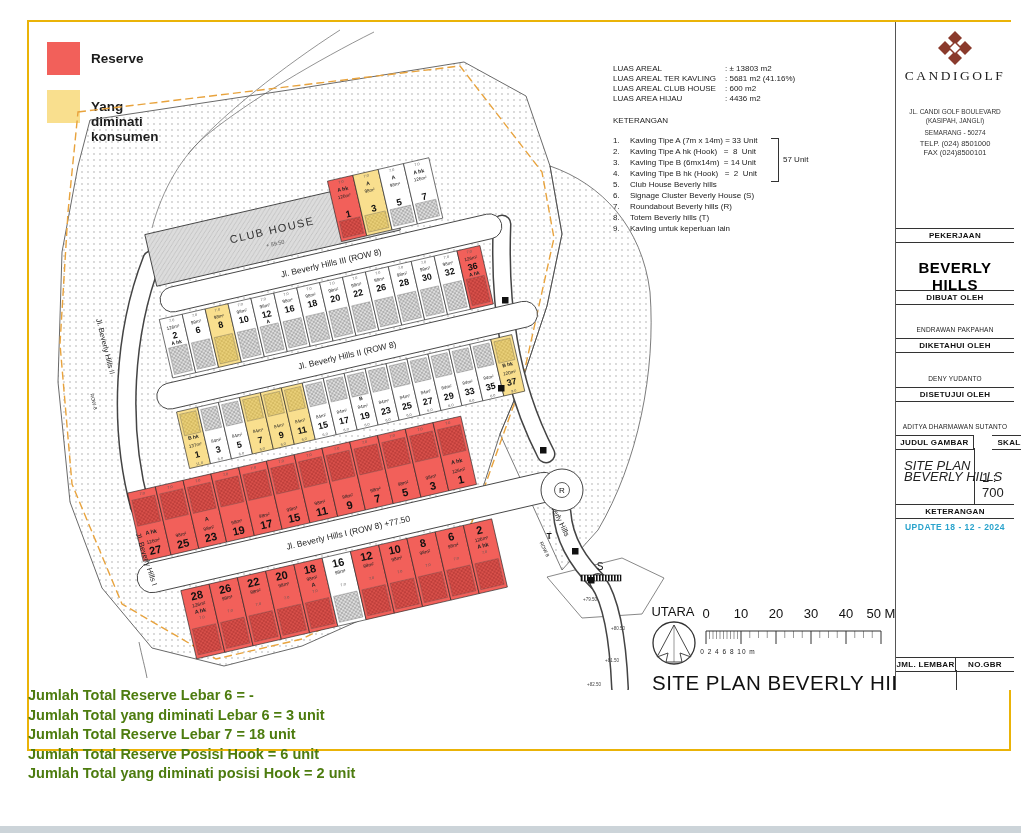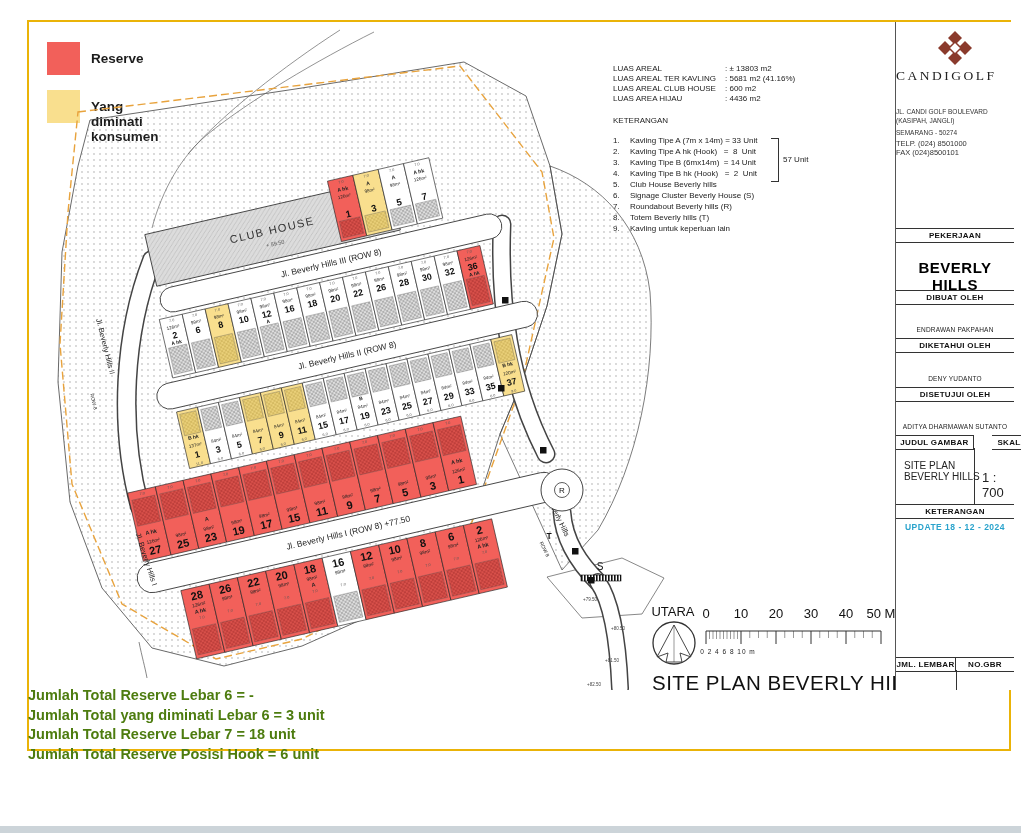--- a/index.html
+++ b/index.html
@@ -15,23 +15,23 @@
   .info-lab{display:inline-block;width:112px}
   .ket-item{position:absolute;left:0;white-space:pre}
   .ket-n{display:inline-block;width:17px}
   .bracket{position:absolute;border:1px solid #333;border-left:none;width:7px}
   .bracket-label{position:absolute;font-size:8px;white-space:nowrap}
   
   .sidebar{left:866px;top:0;width:118px;height:668px;border-left:1px solid #555;background:#fff}
   .sb-bar{position:absolute;left:0;width:100%;border-top:1px solid #333;border-bottom:1px solid #333;text-align:center;font-size:8px;font-weight:bold;letter-spacing:.3px;color:#111;padding:2px 0;box-sizing:border-box;background:#fff}
   .sb-name{position:absolute;left:0;width:100%;text-align:center;font-size:6.5px;color:#222;letter-spacing:.2px}
   .sb-title{position:absolute;left:0;width:100%;text-align:center;font-size:15px;font-weight:bold;letter-spacing:.5px;color:#000}
-  .company{position:absolute;left:0;width:100%;text-align:left;font-family:"Liberation Serif",serif;font-size:13.5px;letter-spacing:2.5px;color:#222}
-  .addr{position:absolute;left:0;width:100%;color:#333}
-  .judul-val{position:absolute;font-size:10px;color:#222;line-height:11px}
+  .company{position:absolute;left:0;width:100%;text-align:center;font-family:"Liberation Serif",serif;font-size:13.5px;letter-spacing:2.5px;color:#222}
+  .addr{position:absolute;left:0;width:100%;text-align:center;color:#333}
+  .judul-val{position:absolute;font-style:italic;font-size:13px;color:#222;line-height:11px}
   .skala-val{position:absolute;font-size:13px;color:#222}
   .vline{position:absolute;width:1px;background:#333}
   .update{position:absolute;left:0;width:100%;text-align:center;font-size:8.5px;font-weight:bold;letter-spacing:.5px}
   
   .summary{left:28px;top:686px;color:#4d7c0f}
   .sum-line{font-size:14.5px;font-weight:bold;line-height:19.5px;white-space:pre}
   .bottom-strip{left:0;top:826px;width:1021px;height:7px;background:#ccd4d9}
   svg text{font-family:"Liberation Sans",sans-serif}
 </style>
 </head>
@@ -523,15 +523,16 @@
     <div class="sb-bar" style="top:635px;left:60px;width:58px">NO.GBR</div>
     <div class="vline" style="left:60px;top:648px;height:20px"></div>
   </div>
 </div>
 
 <div class="abs summary">
   <div class="sum-line">Jumlah Total Reserve Lebar 6 = -</div>
   <div class="sum-line">Jumlah Total yang diminati Lebar 6 = 3 unit</div>
   <div class="sum-line">Jumlah Total Reserve Lebar 7 = 18 unit</div>
   <div class="sum-line">Jumlah Total Reserve Posisi Hook = 6 unit</div>
+  <div class="sum-line">Jumlah Total yang diminati posisi Hook = 2 unit</div>
 </div>
 
 <div class="abs bottom-strip"></div>
 
 </body></html>

